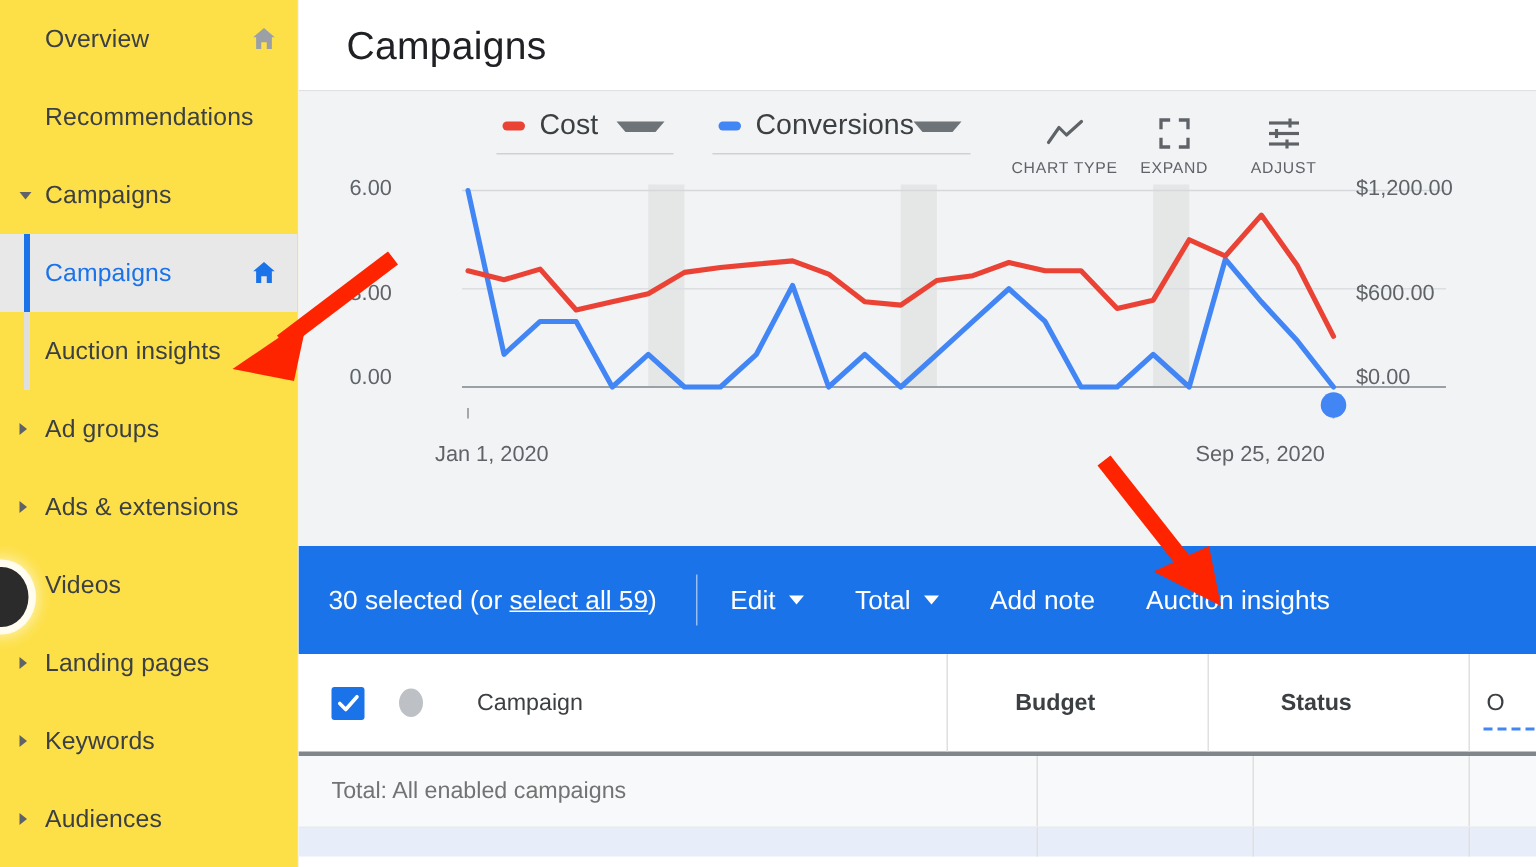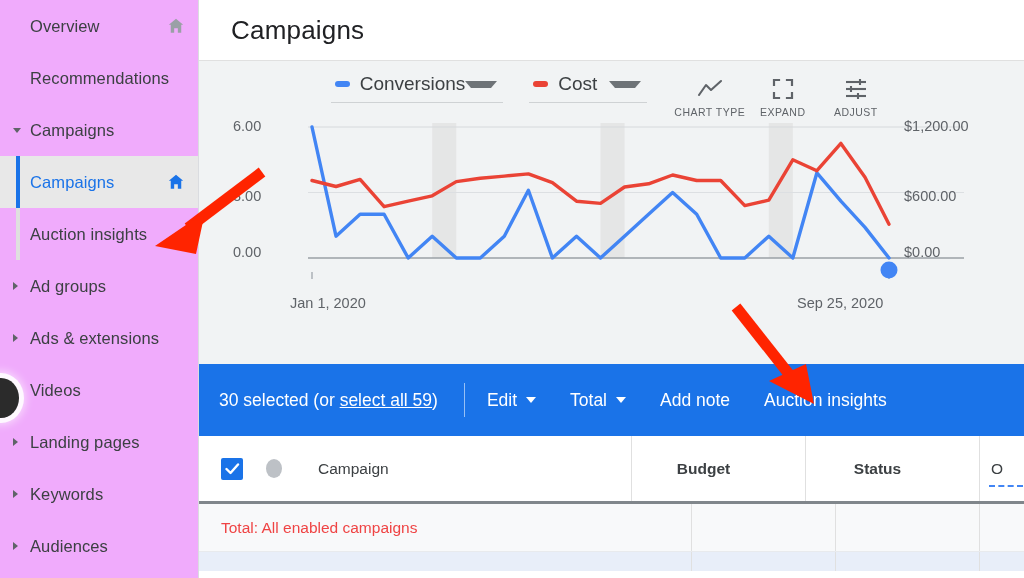--- a/index.html
+++ b/index.html
@@ -21,21 +21,21 @@
     display: flex;
     background: #fafafa;
     overflow: hidden;
   }
 
   
   .sidebar {
     width: 199px;
     min-width: 199px;
     height: 578px;
-    background: #f0abfc;
+    background: #fde047;
     border-right: 1px solid #dadce0;
     position: relative;
     overflow: hidden;
     box-sizing: border-box;
   }
   .nav-item {
     position: relative;
     height: 52px;
     display: flex;
     align-items: center;
@@ -324,21 +324,21 @@
     flex: none;
   }
   .th-label {
     font-size: 15.5px;
     color: #3c4043;
     white-space: nowrap;
   }
   .th-campaign { margin-left: 36px; }
   .total-label {
     font-size: 15.5px;
-    color: #ef4444;
+    color: #737373;
   }
   .extra-dash {
     position: absolute;
     bottom: 14px;
     left: 9px;
     width: 34px;
     height: 0;
     border-bottom: 2.5px dashed #4285f4;
   }
 
@@ -414,29 +414,29 @@
   <div class="main">
 
     <div class="page-header">
       <div class="page-title">Campaigns</div>
     </div>
 
     <section class="chart-panel">
 
       <div class="chart-toolbar">
 
+        <div class="metric-sel cost">
+          <span class="swatch" id="sw-cost" style="background: rgb(234, 67, 53);"></span>
+          <span class="metric-name">Cost</span>
+          <span class="dd-arrow"></span>
+        </div>
+
         <div class="metric-sel">
           <span class="swatch" id="sw-conv" style="background: rgb(66, 133, 244);"></span>
           <span class="metric-name">Conversions</span>
-          <span class="dd-arrow"></span>
-        </div>
-
-        <div class="metric-sel cost">
-          <span class="swatch" id="sw-cost" style="background: rgb(234, 67, 53);"></span>
-          <span class="metric-name">Cost</span>
           <span class="dd-arrow"></span>
         </div>
 
         <div class="tool-btn">
           <div class="ticon">
             <svg width="26" height="20" viewBox="0 0 26 20">
               <polyline points="2,16 9,6 14,11 24,2" fill="none" stroke="#5f6368" stroke-width="2.1" stroke-linejoin="round" stroke-linecap="round"></polyline>
             </svg>
           </div>
           <div class="tlabel">CHART TYPE</div>

